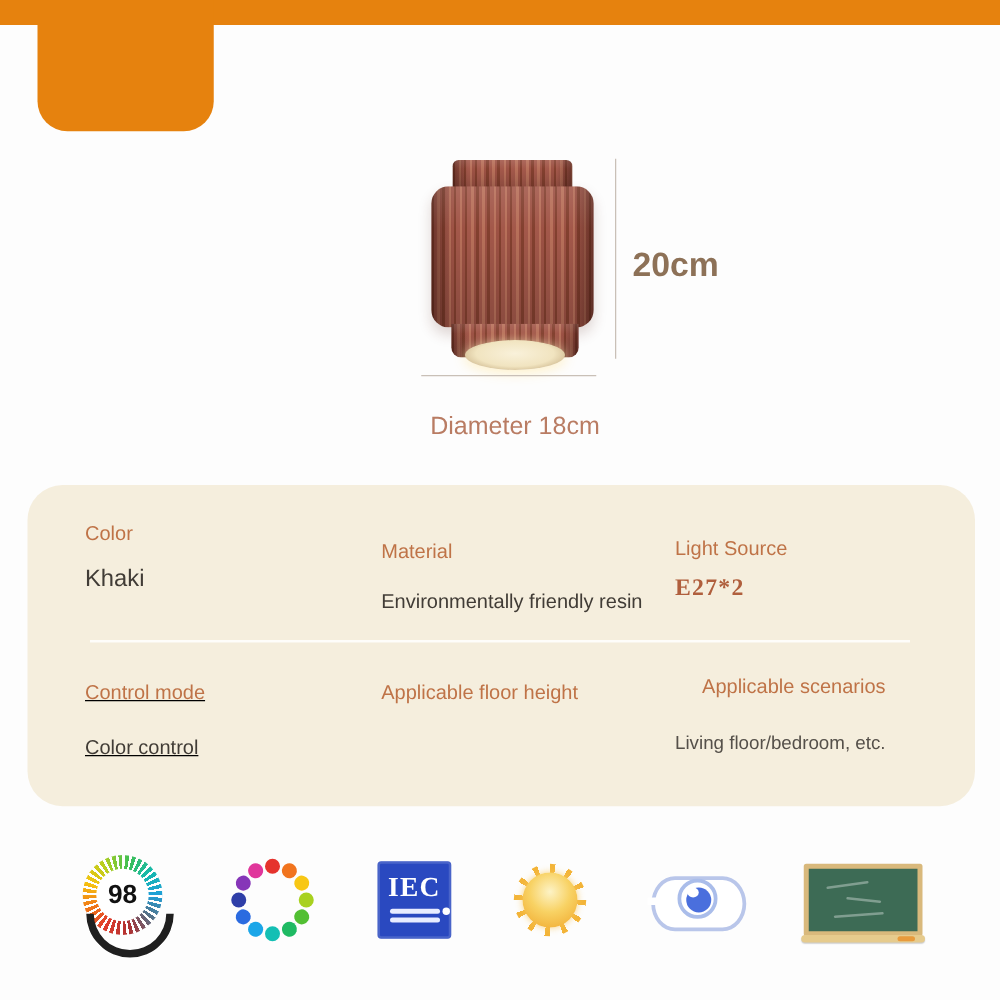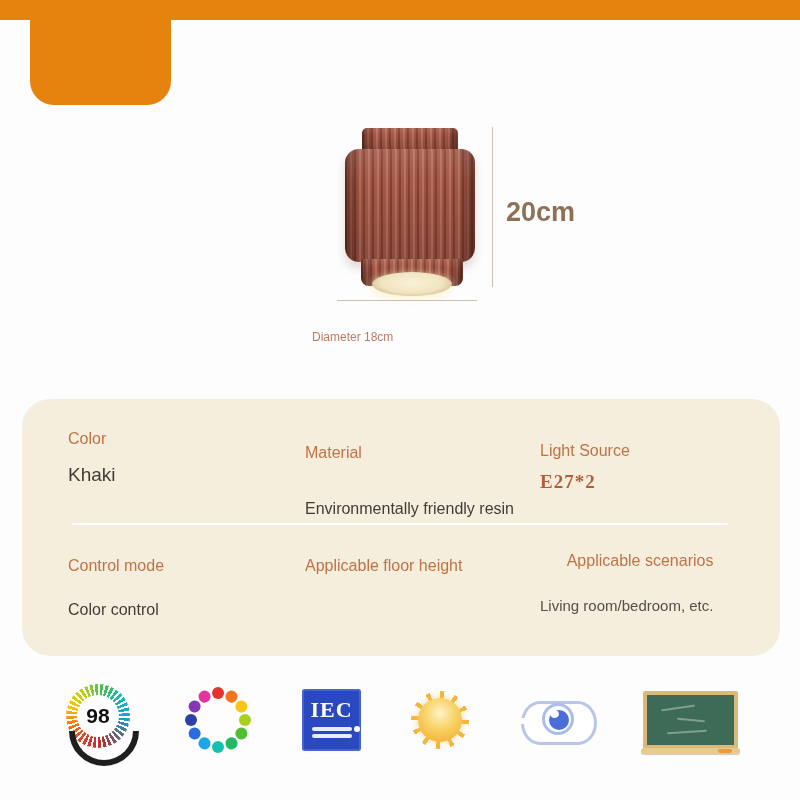--- a/index.html
+++ b/index.html
@@ -24,34 +24,34 @@
             box-shadow:0 6px 10px rgba(90,40,30,.18);}
   .lamp-bot{position:absolute;left:361px;top:259px;width:102px;height:27px;border-radius:0 0 8px 8px;}
   .lamp-glow{position:absolute;left:372px;top:272px;width:80px;height:24px;border-radius:50%;
     background:radial-gradient(ellipse at 50% 45%, #f9f1da 0%, #f1e4c0 55%, #ceb88e 82%, #8f5e46 100%);
     box-shadow:0 2px 10px rgba(255,238,190,.9);}
 
   
   .dim-vline{position:absolute;left:492px;top:127px;width:1px;height:160px;background:#c9c0b7;}
   .dim-height{position:absolute;left:506px;top:197px;font-size:27px;font-weight:bold;color:#8d7157;}
   .dim-hline{position:absolute;left:337px;top:300px;width:140px;height:1px;background:#c9c0b7;}
-  .dim-diameter{position:absolute;left:312px;top:330px;width:200px;text-align:left;
-                font-size:12px;color:#b97c63;}
-
-  
-  .panel{position:absolute;left:22px;top:399px;width:758px;height:257px;background:#f5eedd;
+  .dim-diameter{position:absolute;left:312px;top:330px;width:200px;text-align:center;
+                font-size:20px;color:#b97c63;}
+
+  
+  .panel{position:absolute;left:22px;top:388px;width:758px;height:257px;background:#f5eedd;
          border-radius:28px;}
   .cell{position:absolute;}
   .cell .lbl{font-size:16px;color:#bf7347;}
   .cell .val{font-size:16px;color:#413c36;}
   .c1r1{left:46px;top:31px;}   .c1r1 .val{margin-top:16px;font-size:19px;}
-  .c2r1{left:283px;top:45px;}  .c2r1 .val{margin-top:38px;}
+  .c2r1{left:283px;top:45px;}  .c2r1 .val{margin-top:22px;}
   .c3r1{left:518px;top:43px;}  .c3r1 .val{margin-top:11px;font-size:19px;font-weight:bold;color:#b05f3d;letter-spacing:1px;font-family:Liberation Serif, serif;}
   .divider{position:absolute;left:50px;top:124px;width:656px;height:2px;background:rgba(255,255,255,.85);}
-  .c1r2{left:46px;top:158px;}  .c1r2 .val{margin-top:26px;}
+  .c1r2{left:46px;top:158px;text-decoration:underline;}  .c1r2 .val{margin-top:26px;}
   .c2r2{left:283px;top:158px;} .c2r2 .val{margin-top:26px;}
   .c3r2{left:518px;top:153px;text-align:right;} .c3r2 .val{margin-top:27px;font-size:15px;color:#55504a;}
 
   
   .badges{position:absolute;left:0;top:680px;width:800px;height:80px;display:flex;
           align-items:center;justify-content:space-between;padding:0 62px 0 64px;box-sizing:border-box;}
   .badge{position:relative;flex:0 0 auto;}
 
   
   .cri{width:70px;height:76px;}
@@ -147,21 +147,21 @@
     <div class="divider"></div>
     <div class="cell c1r2">
       <div class="lbl">Control mode</div>
       <div class="val">Color control</div>
     </div>
     <div class="cell c2r2">
       <div class="lbl">Applicable floor height</div>
     </div>
     <div class="cell c3r2">
       <div class="lbl">Applicable scenarios</div>
-      <div class="val">Living room/bedroom, etc.</div>
+      <div class="val">Living floor/bedroom, etc.</div>
     </div>
   </div>
 
   <div class="badges">
     <div class="badge cri">
       <div class="cri-ring"></div>
       <div class="cri-arc"></div>
       <div class="cri-inner">98</div>
     </div>
 

